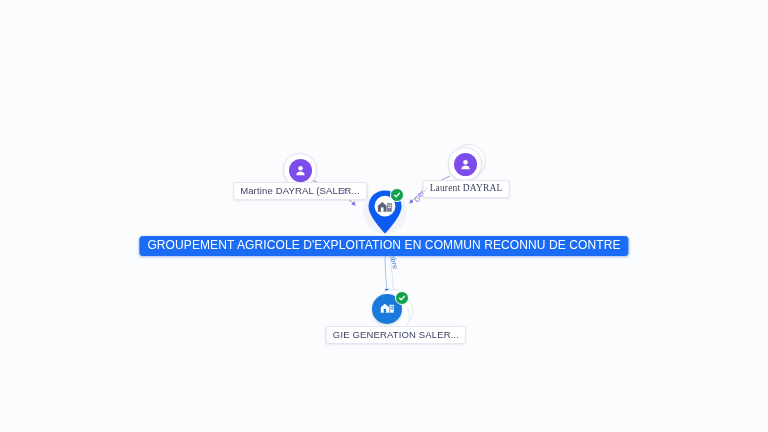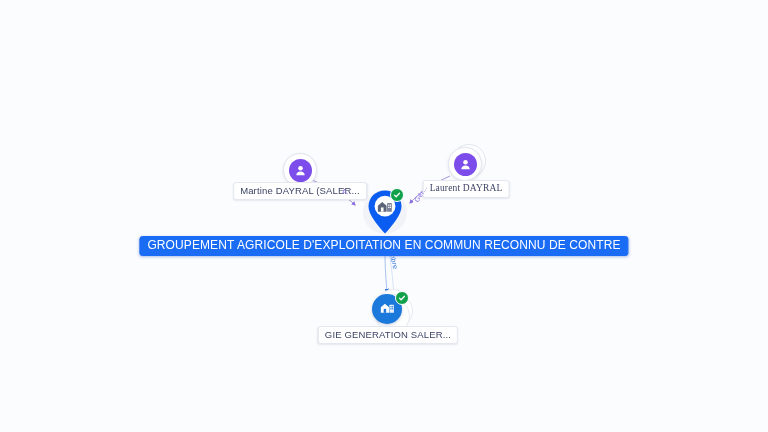--- a/index.html
+++ b/index.html
@@ -292,21 +292,21 @@
           </svg>
         </div>
       </div>
       <div class="badge-check" style="right:-5px; top:-3px;">
         <svg width="8" height="8" viewBox="0 0 12 12" aria-hidden="true">
           <path d="M2.2 6.2 L4.7 8.7 L9.8 3.4" stroke="#ffffff" stroke-width="1.9" fill="none" stroke-linecap="round" stroke-linejoin="round"></path>
         </svg>
       </div>
     </div>
   </div>
-  <div class="label-chip" style="left:388px; top:326px;">GIE GENERATION SALER...</div>
+  <div class="label-chip" style="left:396px; top:326px;">GIE GENERATION SALER...</div>
 
   <div class="edge-label blue" style="left:379px; top:252px; transform: rotate(78deg);">Membre</div>
 
   <div class="edge-label purple" style="left:412px; top:190px; transform: rotate(-58deg);">Gér...</div>
 
   <div class="edge-label purple" style="left:342px; top:188px; transform: rotate(0deg);">A...</div>
 
 </div>
 
 </body></html>

